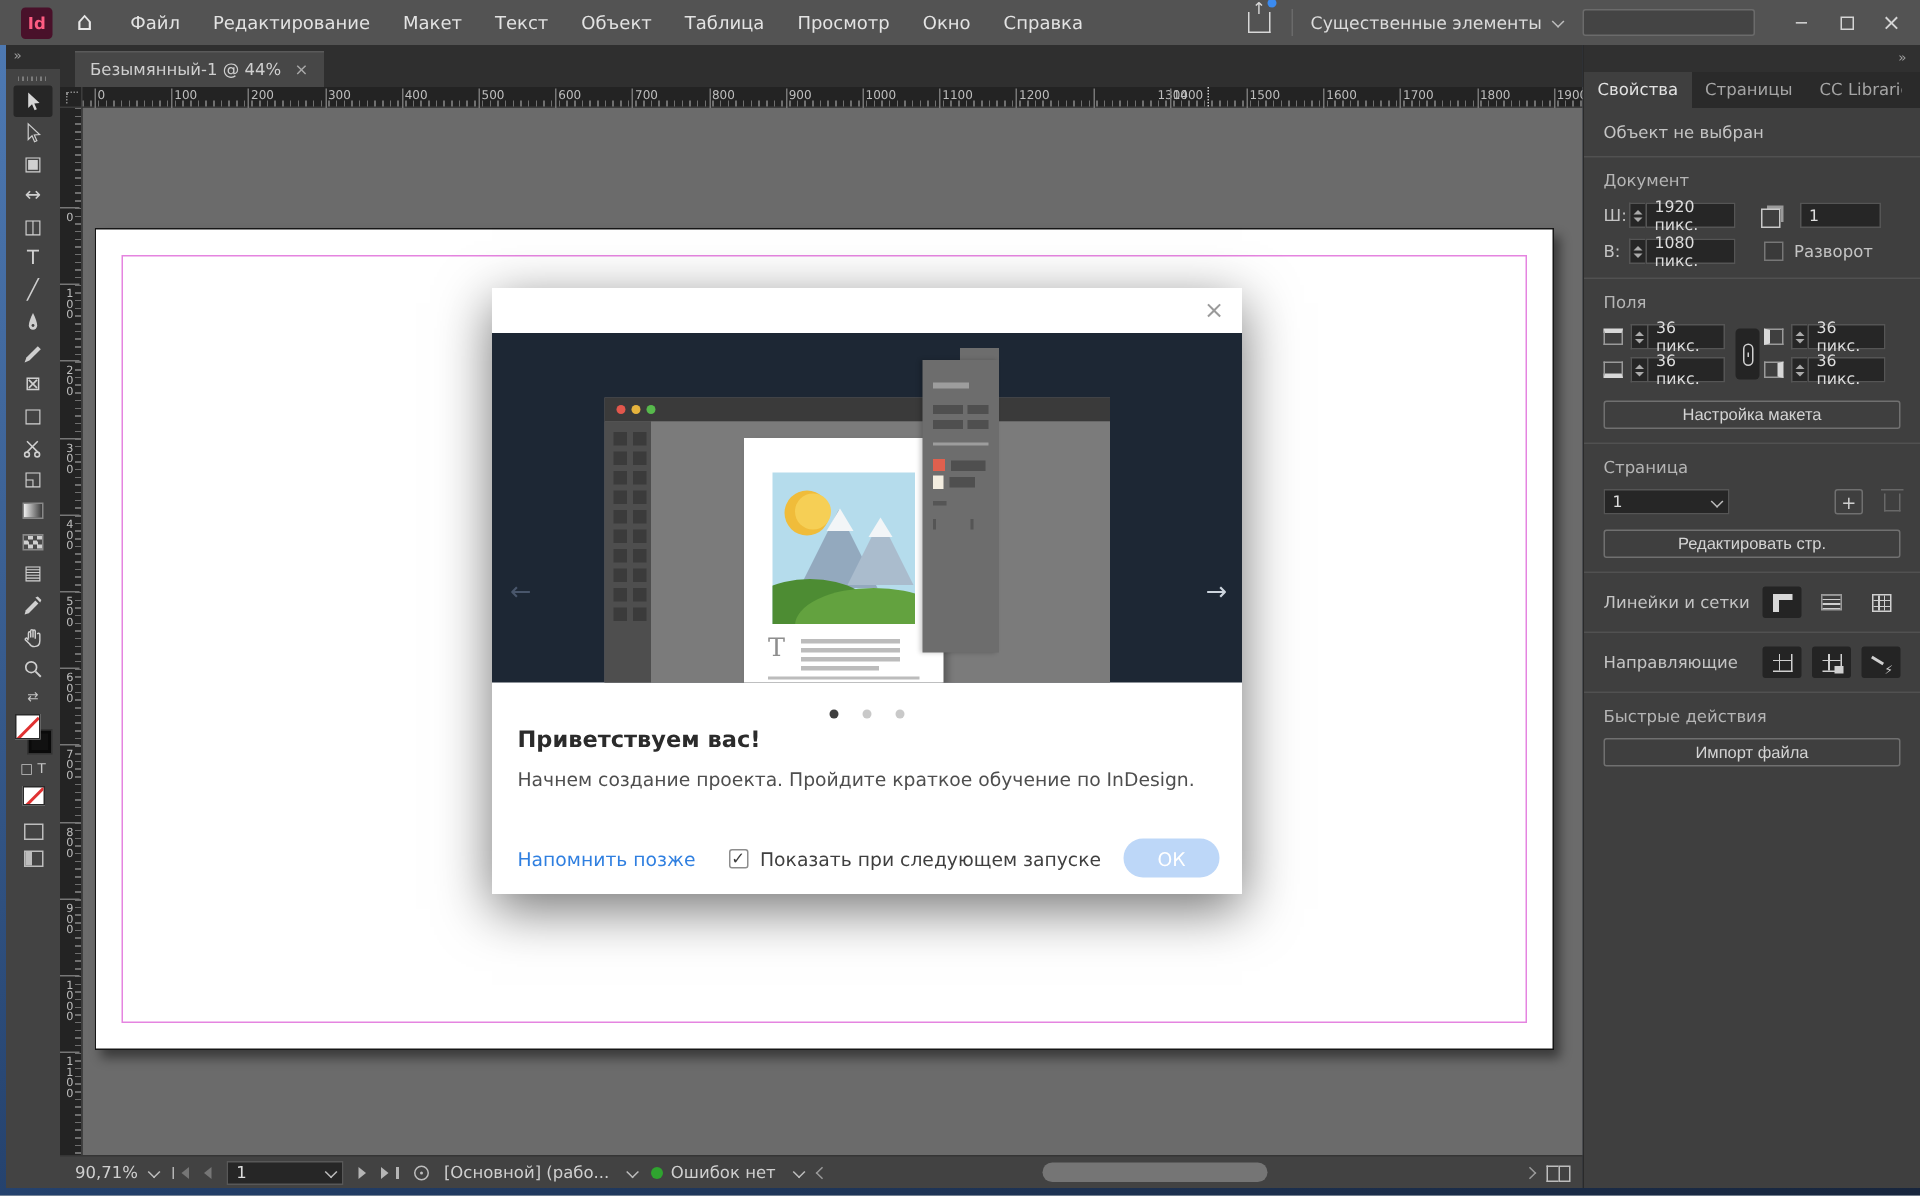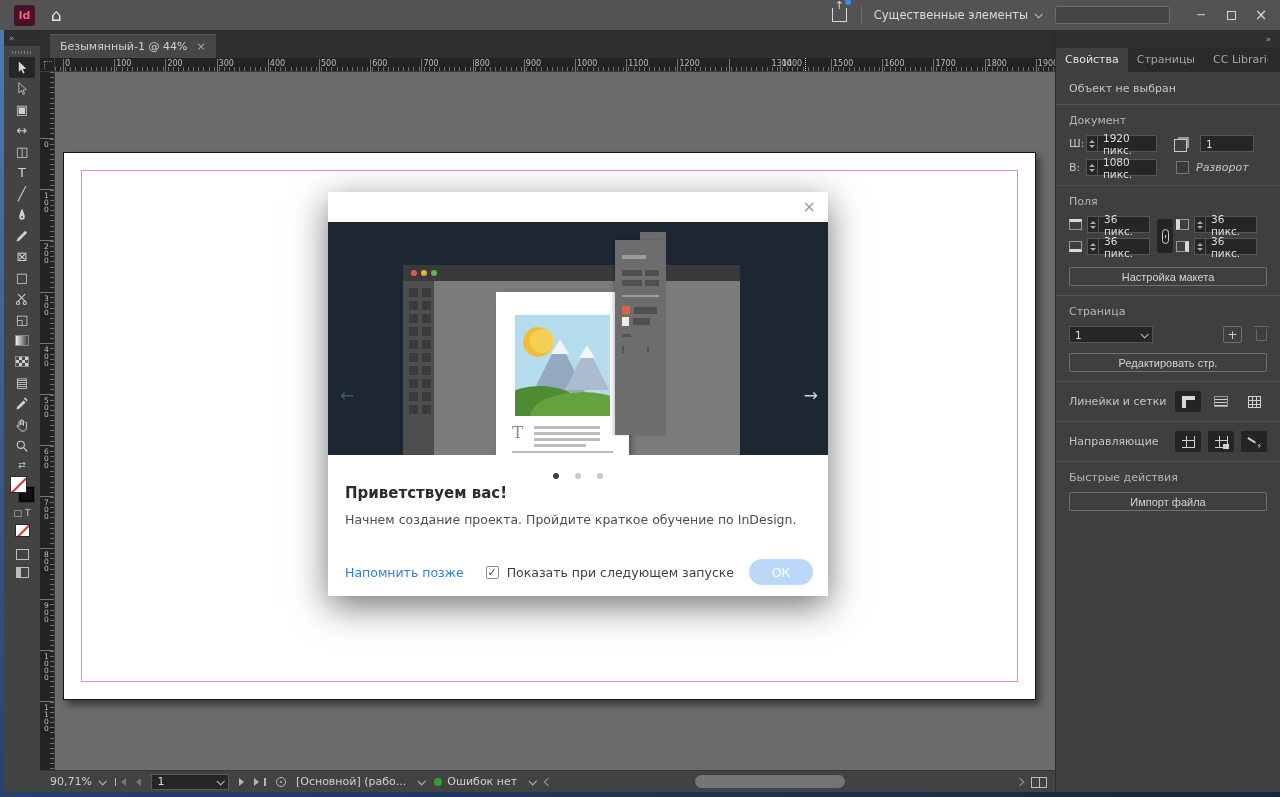--- a/index.html
+++ b/index.html
@@ -214,20 +214,31 @@
            font-size:12.5px; display:flex; align-items:center; justify-content:center; }
 </style>
 </head>
 <body>
 
 <div class="app">
 
   <div class="topbar">
     <div class="idlogo">Id</div>
     <div class="homeicon">⌂</div>
+    <div class="menu" id="menubar">
+        <div class="menu-item">Файл</div>
+        <div class="menu-item">Редактирование</div>
+        <div class="menu-item">Макет</div>
+        <div class="menu-item">Текст</div>
+        <div class="menu-item">Объект</div>
+        <div class="menu-item">Таблица</div>
+        <div class="menu-item">Просмотр</div>
+        <div class="menu-item">Окно</div>
+        <div class="menu-item">Справка</div>
+      </div>
     <div class="topbar-right">
       <div class="shareicon">
           <span class="arrow">↑</span>
           <span class="dot"></span>
         </div>
       <div class="vdiv"></div>
       <div class="workspace">
         <span>Существенные элементы</span>
         <span class="chev"></span>
       </div>
@@ -471,21 +482,21 @@
         <div class="row" style="margin-bottom:4px;">
           <span class="rp-label" style="width:17px;">В:</span>
           <span class="spin">
               <i class="up"></i>
               <i class="dn"></i>
             </span>
           <div class="fld" style="width:60px;">
               <span>1080 пикс.</span>
             </div>
           <span class="checkbox" style="margin-left:19px;"></span>
-          <span class="rp-label" style="margin-left:7px;font-style:italic;">Разворот</span>
+          <span class="rp-label" style="margin-left:7px;">Разворот</span>
         </div>
 
         <div class="sep"></div>
         <div class="rp-sec">Поля</div>
 
         <div class="row" style="position:relative; margin-bottom:5px;">
           <span class="micon top"></span>
           <span class="spin" style="margin-left:5px;">
               <i class="up"></i>
               <i class="dn"></i>

